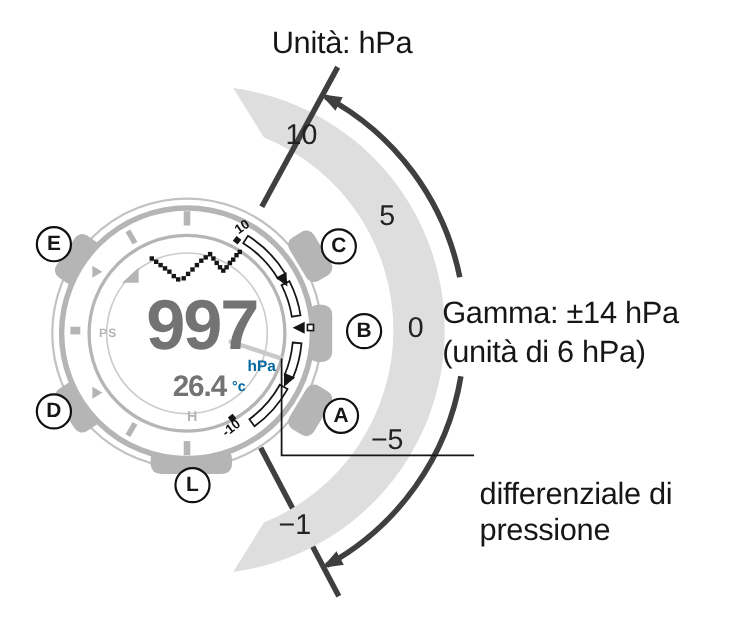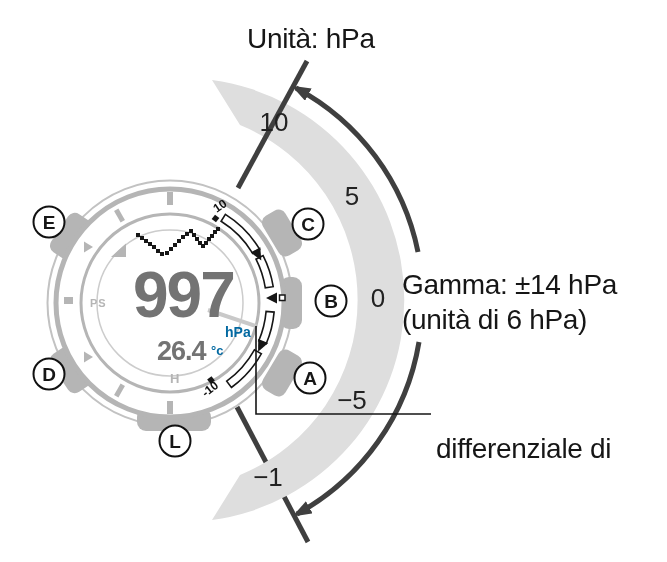--- a/index.html
+++ b/index.html
@@ -112,20 +112,21 @@
 
     <polyline points="256,326 256,414 431,414" fill="none" stroke="#161616" stroke-width="1.6"></polyline>
   </svg>
 
   <div class="txt annot" style="left:247px;top:22px;">Unità: hPa</div>
 
   <div class="txt annot" style="left:402px;top:268px;">Gamma: ±14 hPa</div>
   <div class="txt annot" style="left:402px;top:303px;">(unità di 6 hPa)</div>
 
   <div class="txt annot" style="left:436px;top:432px;">differenziale di</div>
+  <div class="txt annot" style="left:436px;top:465px;">pressione</div>
 
   <div class="txt scale-num" style="left:274px;top:122px;">10</div>
   <div class="txt scale-num" style="left:352px;top:196px;">5</div>
   <div class="txt scale-num" style="left:378px;top:298px;">0</div>
   <div class="txt scale-num" style="left:352px;top:400px;">−5</div>
   <div class="txt scale-num" style="left:268px;top:477px;">−1</div>
 
   <div class="btn-circle" style="left:49px;top:222px;">E</div>
   <div class="btn-circle" style="left:308px;top:224px;">C</div>
   <div class="btn-circle" style="left:331px;top:301px;">B</div>

